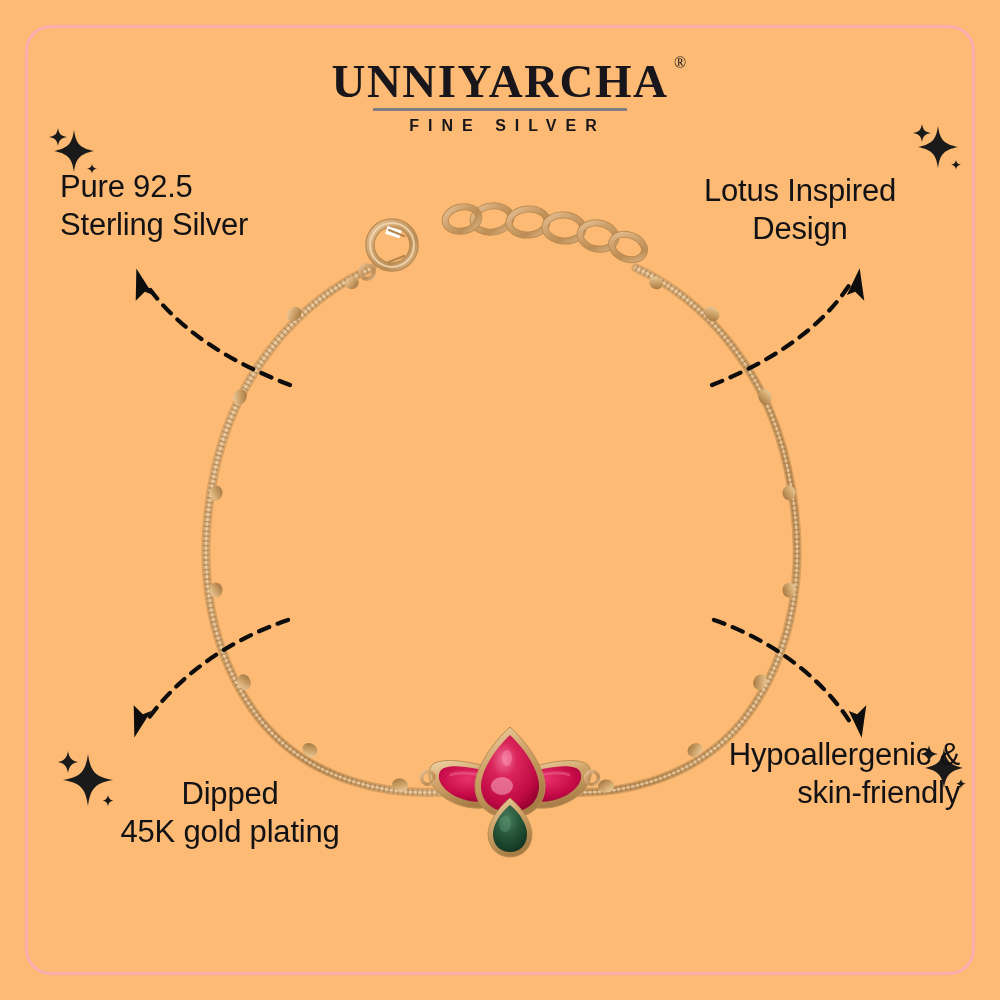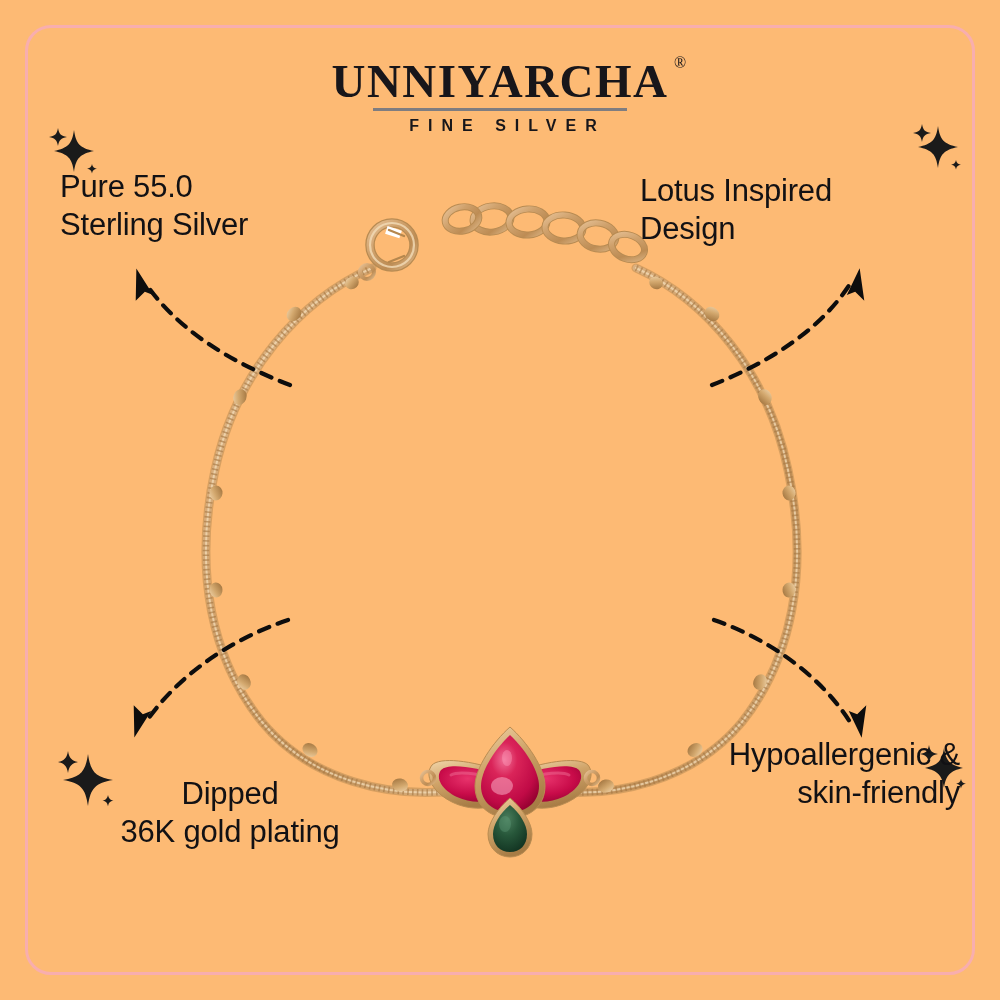--- a/index.html
+++ b/index.html
@@ -76,21 +76,21 @@
   .callout {
     position: absolute;
     color: #121114;
     font-size: 31px;
     line-height: 1.24;
     font-weight: 400;
     letter-spacing: -0.2px;
     white-space: pre-line;
   }
   #callout-tl { left: 60px;  top: 168px; width: 300px; text-align: left; }
-  #callout-tr { left: 640px; top: 172px; width: 320px; text-align: left; }
+  #callout-tr { left: 640px; top: 172px; width: 320px; text-align: center; }
   #callout-bl { left: 60px;  top: 775px; width: 340px; text-align: center; }
   #callout-br { left: 620px; top: 736px; width: 340px; text-align: right; }
 
   
   .sparkle { position: absolute; }
   #spark-tl { left: 44px;  top: 126px; }
   #spark-tr { left: 906px; top: 122px; }
   #spark-bl { left: 50px;  top: 748px; }
   #spark-br { left: 912px; top: 742px; }
 
@@ -345,22 +345,22 @@
     <path d="M18 3 C19.2 10, 21.5 12.5, 28 14 C21.5 15.5, 19.2 18, 18 25 C16.8 18, 14.5 15.5, 8 14 C14.5 12.5, 16.8 10, 18 3 Z" fill="#1a1a1a"></path>
     <path d="M58 47 C58.8 50.5, 60 51.8, 63.5 52.6 C60 53.4, 58.8 54.7, 58 58.2 C57.2 54.7, 56 53.4, 52.5 52.6 C56 51.8, 57.2 50.5, 58 47 Z" fill="#1a1a1a"></path>
   </svg>
 
   <svg class="sparkle" id="spark-br" width="62" height="52" viewBox="0 0 62 52">
     <path d="M32 6 C34 19, 38 23, 51 26 C38 29, 34 33, 32 46 C30 33, 26 29, 13 26 C26 23, 30 19, 32 6 Z" fill="#1a1a1a"></path>
     <path d="M17 3 C18 9, 20 11, 26 12 C20 13, 18 15, 17 21 C16 15, 14 13, 8 12 C14 11, 16 9, 17 3 Z" fill="#1a1a1a"></path>
     <path d="M49 37 C49.7 40, 50.7 41, 54 41.7 C50.7 42.4, 49.7 43.4, 49 46.5 C48.3 43.4, 47.3 42.4, 44 41.7 C47.3 41, 48.3 40, 49 37 Z" fill="#1a1a1a"></path>
   </svg>
 
-  <div class="callout" id="callout-tl">Pure 55.0
+  <div class="callout" id="callout-tl">Pure 92.5
 Sterling Silver</div>
   <div class="callout" id="callout-tr">Lotus Inspired
 Design</div>
   <div class="callout" id="callout-bl">Dipped
-36K gold plating</div>
+45K gold plating</div>
   <div class="callout" id="callout-br">Hypoallergenic &amp;
 skin-friendly</div>
 
 </div>
 
 </body></html>

